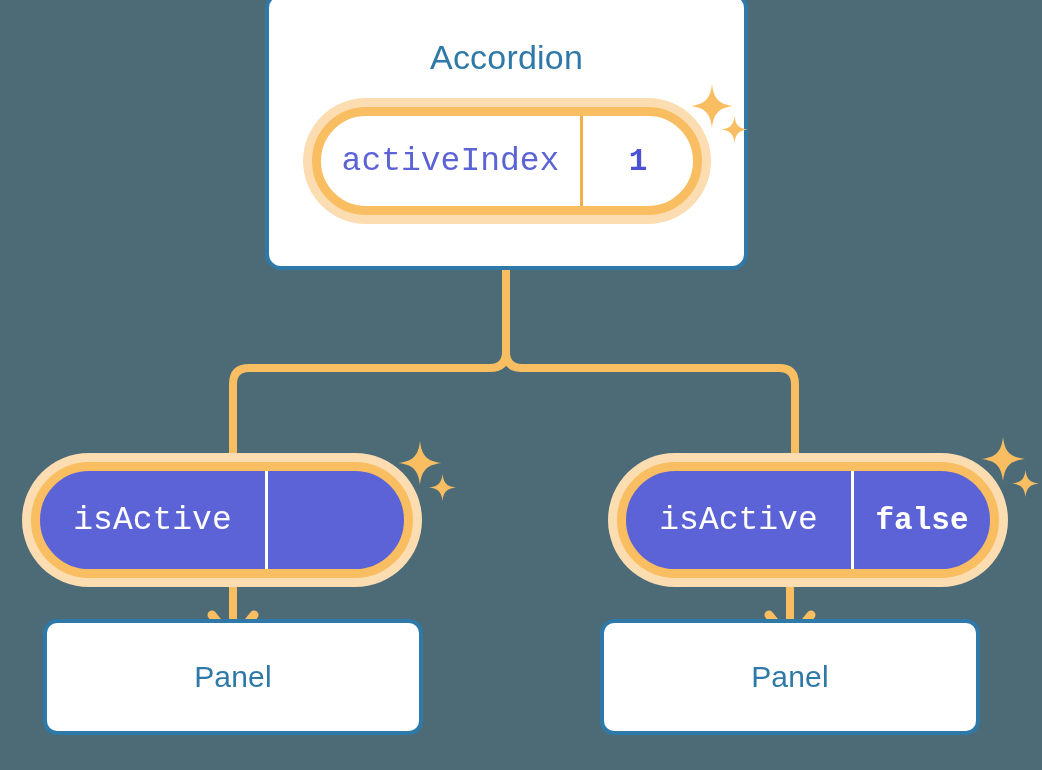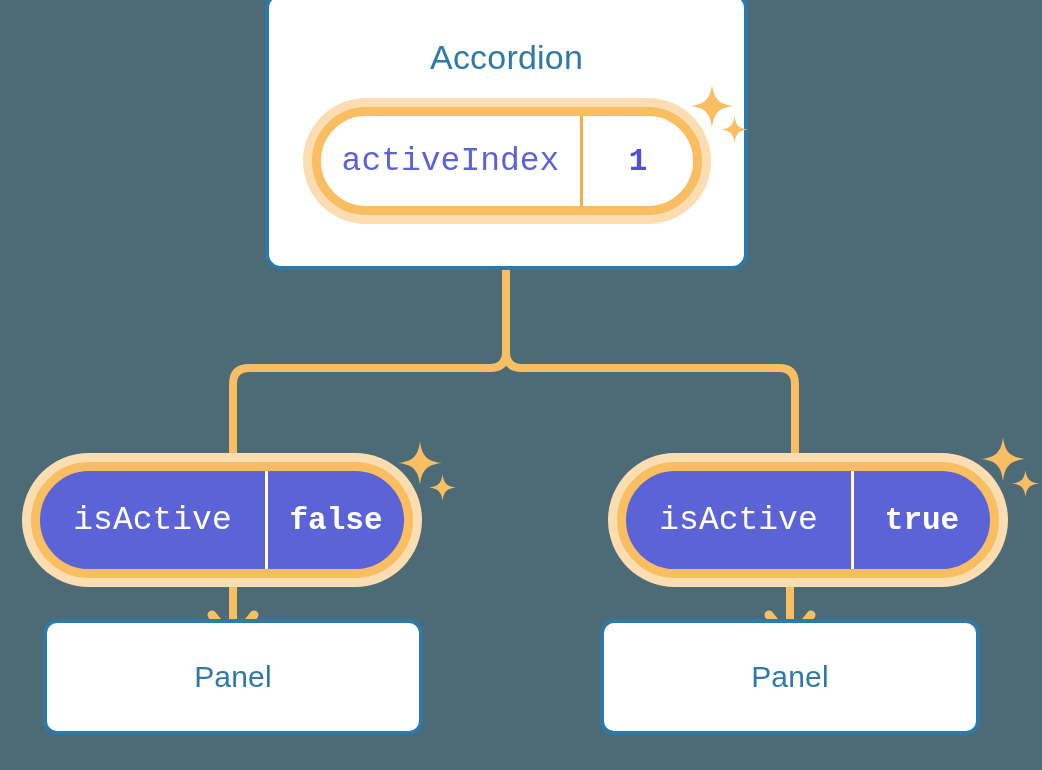--- a/index.html
+++ b/index.html
@@ -176,30 +176,29 @@
     <div class="comp-title">Accordion</div>
   </div>
 
   <div class="state-pill" id="pill-activeindex">
     <div class="state-key">activeIndex</div>
     <div class="state-val">1</div>
   </div>
 
   <div class="state-pill pill-isactive" id="pill-isactive-left">
     <div class="state-key">isActive</div>
-    <div class="state-val">false</div>
   </div>
 
   <div class="comp-card panel-card" id="panel-card-left">
     <div class="comp-title">Panel</div>
   </div>
 
   <div class="state-pill pill-isactive" id="pill-isactive-right">
     <div class="state-key">isActive</div>
-    <div class="state-val">true</div>
+    <div class="state-val">false</div>
   </div>
 
   <div class="comp-card panel-card" id="panel-card-right">
     <div class="comp-title">Panel</div>
   </div>
 
   <div class="sparkle-cluster" id="sparkles-accordion">
     <svg class="sparkle" style="left:0px;  top:0px;" width="44" height="44" viewBox="0 0 100 100">
       <path d="M50 0 C54 34 66 46 100 50 C66 54 54 66 50 100 C46 66 34 54 0 50 C34 46 46 34 50 0 Z" fill="#F9BE62"></path>
     </svg>

